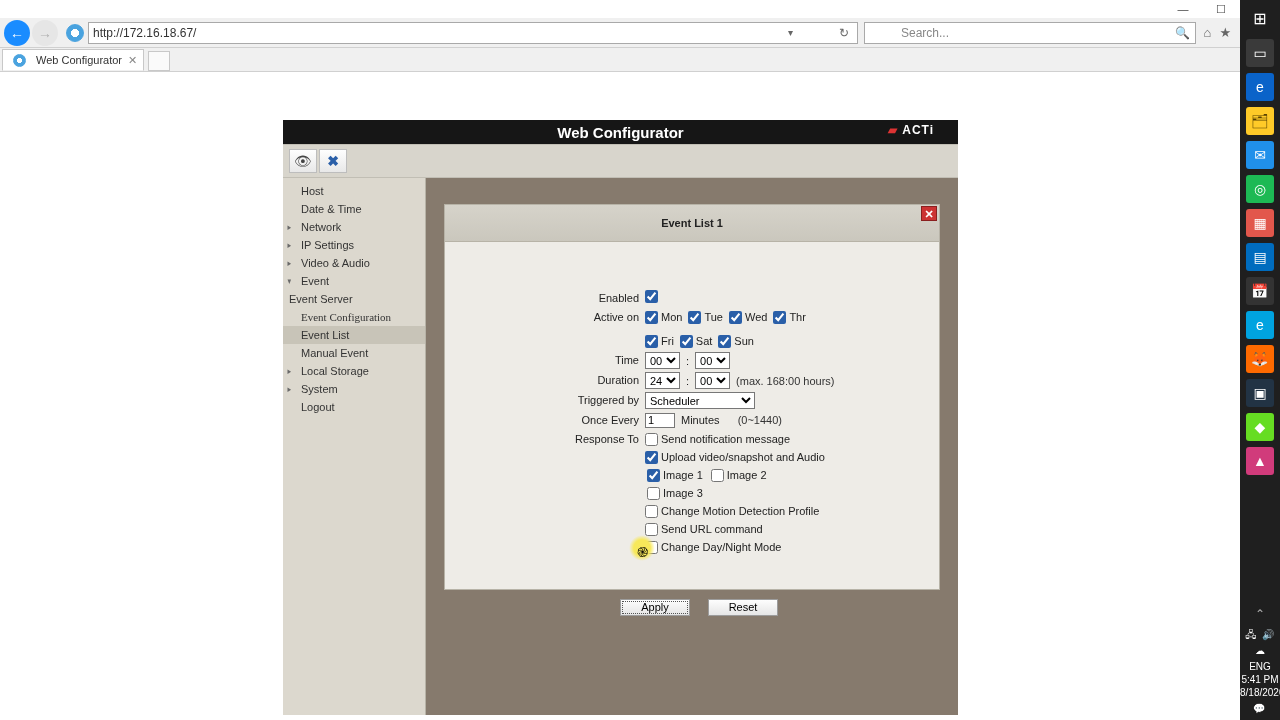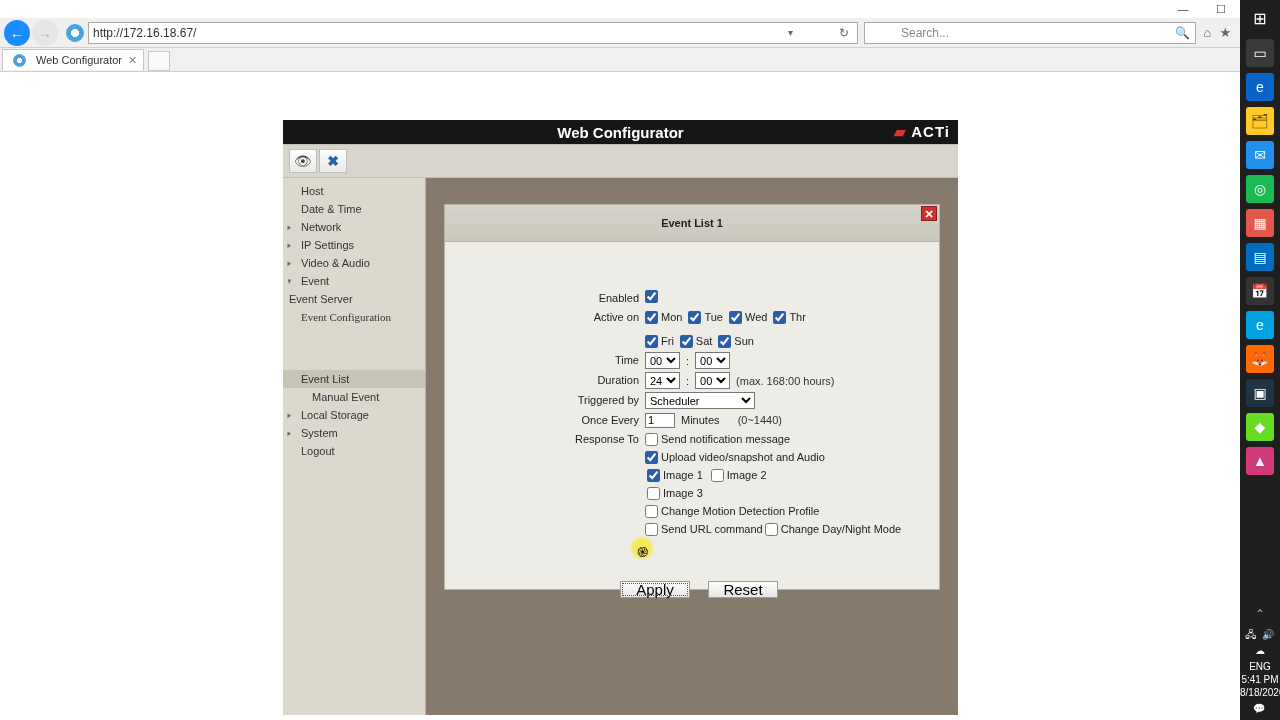--- a/index.html
+++ b/index.html
@@ -30,21 +30,21 @@
 .ie-tab { height:22px; min-width:130px; border:1px solid #c8c8c8; border-bottom:1px solid #f0f0f0; background:#fff; margin-left:2px; display:flex; align-items:center; padding:0 6px; font-size:11px; color:#333; gap:6px;}
 .ie-tab .tabclose { margin-left:auto; color:#888; font-size:11px;}
 .ie-newtab { width:22px; height:20px; border:1px solid #c8c8c8; background:#fafafa; margin-left:4px;}
 
 
 .viewport { position:absolute; top:72px; left:0; width:1240px; height:648px; background:#fff; }
 
 
 .app { position:absolute; left:283px; top:48px; width:675px; height:595px; background:#6f6256; }
 .app-header { height:24px; background:#161616; color:#fff; display:flex; align-items:center; justify-content:center; font-weight:bold; font-size:15px; position:relative;}
-.app-header .logo { position:absolute; right:8px; top:3px; font-size:15px; letter-spacing:1px; }
+.app-header .logo { position:absolute; right:24px; top:3px; font-size:12px; letter-spacing:1px; }
 .app-header .logo .red { color:#d33; }
 .app-toolbar { height:34px; background:#d8d5cc; border-top:1px solid #c1beb4; border-bottom:1px solid #c1beb4; display:flex; align-items:center; padding-left:6px; gap:2px;}
 .tb-btn { width:28px; height:24px; background:linear-gradient(#fefefe,#e8e8e8); border:1px solid #bdbdbd; display:flex; align-items:center; justify-content:center; font-size:14px; color:#444;}
 .tb-btn.x { color:#2a5fa8; font-weight:bold; }
 .app-body { display:flex; height:calc(100% - 58px); }
 
 
 .sidebar { width:143px; background:#dcd8ce; border-right:1px solid #b7b3a7; padding-top:4px; font-size:11px; color:#333;}
 .sidebar-item { padding:2px 4px 2px 18px; cursor:default; position:relative; line-height:14px;}
 .sidebar-item.has-children::before { content:"▸"; position:absolute; left:4px; top:2px; font-size:9px; color:#6a6a6a; transform:scaleX(0.8);}
@@ -60,21 +60,21 @@
 .frow { display:flex; align-items:flex-start; margin-bottom:3px; line-height:16px;}
 .flabel { width:176px; text-align:right; padding-right:6px; }
 .fctrl { flex:1; display:flex; flex-wrap:wrap; align-items:center; gap:4px 6px;}
 .fctrl .sub { margin-left:2px; width:100%; display:flex; gap:8px; align-items:center; flex-wrap:wrap;}
 .fctrl label.ck { display:inline-flex; align-items:center; gap:3px; }
 input[type=checkbox]{ width:13px; height:13px; accent-color:#2a5fa8; margin:0;}
 select.small { font-size:11px; height:17px; border:1px solid #777; background:#fff;}
 input.tiny { width:30px; height:15px; font-size:11px; border:1px solid #777; padding:0 2px;}
 .note { color:#333; }
 .btnrow { display:flex; gap:18px; justify-content:center; margin-top:44px;}
-.formbtn { width:70px; height:17px; font-size:15px; background:linear-gradient(#fdfdfd,#e6e6e6); border:1px solid #9c9c9c; cursor:default; line-height:13px;}
+.formbtn { width:70px; height:17px; font-size:11px; background:linear-gradient(#fdfdfd,#e6e6e6); border:1px solid #9c9c9c; cursor:default; line-height:13px;}
 .formbtn.apply { outline:1px dotted #555; outline-offset:-3px; }
 
 
 .cursor-spot { position:absolute; width:26px; height:26px; border-radius:50%; background:radial-gradient(circle,#f7e85a 0%, #f7e85a 45%, rgba(247,232,90,0) 70%); pointer-events:none; z-index:50;}
 .cursor-ptr { position:absolute; font-size:14px; color:#000; z-index:51; pointer-events:none; transform:rotate(-15deg);}
 
 
 .winbar { position:absolute; top:0; right:0; width:40px; height:720px; background:#1f1f1f; display:flex; flex-direction:column; align-items:center; }
 .winbar .logo { width:40px; height:36px; display:flex; align-items:center;justify-content:center; color:#fff; font-size:16px;}
 .winbar .tbi { width:28px; height:28px; margin:3px 0; border-radius:3px; display:flex; align-items:center; justify-content:center; font-size:14px; color:#fff;}
@@ -138,22 +138,22 @@
     <div class="app-body">
       <div class="sidebar" id="sidebar">
           <div class="sidebar-item">Host</div>
           <div class="sidebar-item">Date &amp; Time</div>
           <div class="sidebar-item has-children">Network</div>
           <div class="sidebar-item has-children">IP Settings</div>
           <div class="sidebar-item has-children">Video &amp; Audio</div>
           <div class="sidebar-item has-children expanded">Event</div>
           <div class="sidebar-item" style="padding-left: 6px;">Event Server</div>
           <div class="sidebar-item" style="padding-left: 18px; font-family: Liberation Serif, serif;">Event Configuration</div>
-          <div class="sidebar-item sel" style="padding-left: 18px; margin-top: 44px;">Event List</div>
-          <div class="sidebar-item" style="padding-left: 29px;">Manual Event</div>
+          <div class="sidebar-item sel" style="padding-left: 18px;">Event List</div>
+          <div class="sidebar-item" style="padding-left: 18px;">Manual Event</div>
           <div class="sidebar-item has-children">Local Storage</div>
           <div class="sidebar-item has-children">System</div>
           <div class="sidebar-item">Logout</div>
         </div>
       <div class="mainpanel">
         <div class="eventcard">
           <div class="cardheader">
             <span>Event List   1</span>
             <div class="closebtn">✕</div>
           </div>
@@ -224,21 +224,21 @@
             <div class="frow">
               <div class="flabel">Once Every</div>
               <div class="fctrl">
                 <input class="tiny" value="1" style="">
                 <span>Minutes</span>
                 &nbsp;&nbsp;<span class="note">(0~1440)</span>
               </div>
             </div>
             <div class="frow">
               <div class="flabel">Response To</div>
-              <div class="fctrl" style="flex-direction:row; align-items:flex-start; gap:2px;">
+              <div class="fctrl" style="flex-direction:column; align-items:flex-start; gap:2px;">
                 <label class="ck">
                     <input type="checkbox" style="">
                     <span>Send notification message</span>
                   </label>
                 <label class="ck">
                     <input type="checkbox" checked="" style="">
                     <span>Upload video/snapshot and Audio</span>
                   </label>
                 <div class="sub">
                   <label class="ck">

